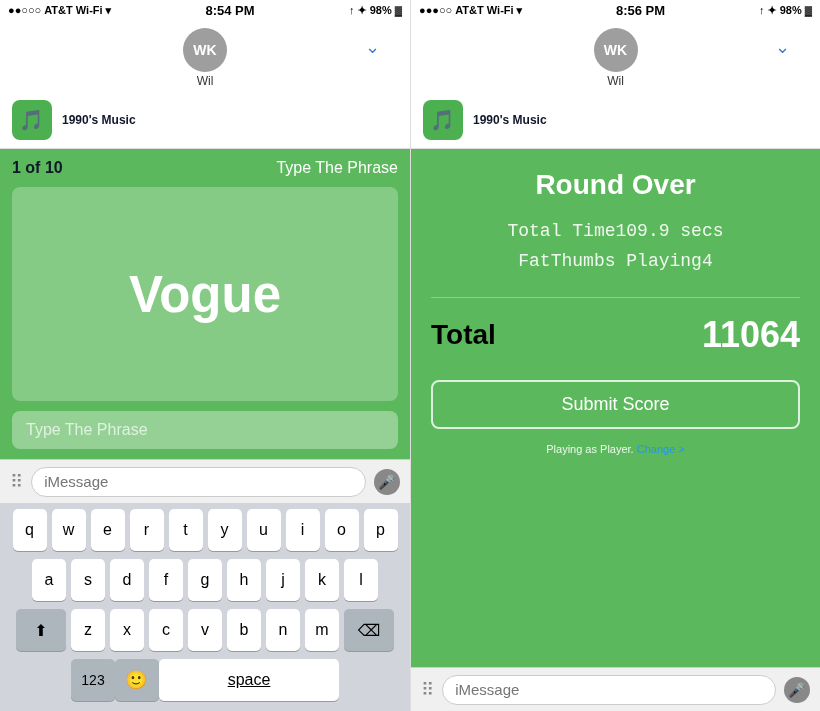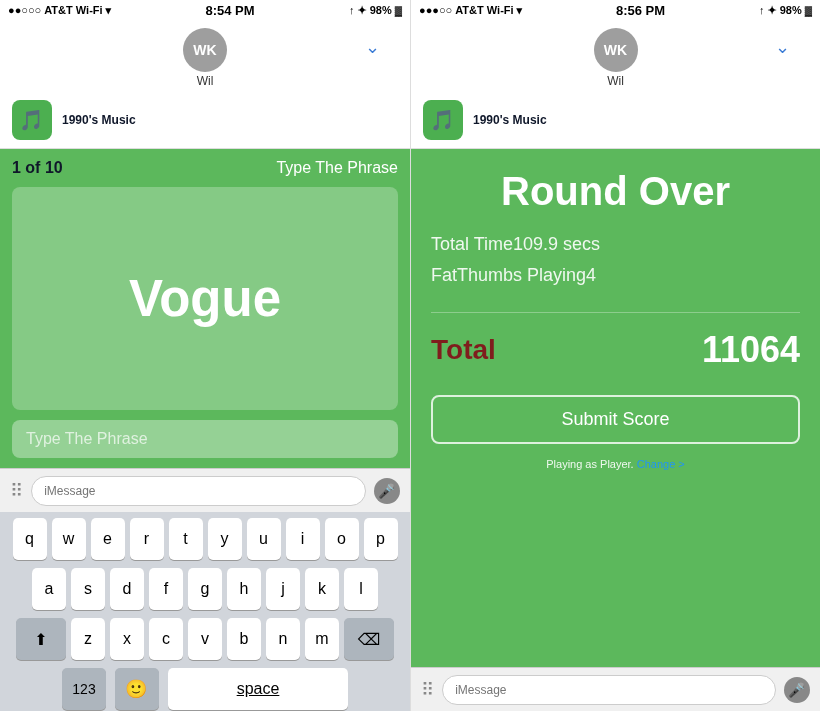--- a/index.html
+++ b/index.html
@@ -165,21 +165,21 @@
       font-size: 18px;
       color: #888;
     }
     .imessage-input {
       flex: 1;
       height: 30px;
       border-radius: 15px;
       border: 1px solid #ccc;
       background: #fff;
       padding: 0 12px;
-      font-size: 12px;
+      font-size: 15px;
       color: #4d7c0f;
     }
     .mic-btn {
       width: 26px;
       height: 26px;
       border-radius: 50%;
       background: #888;
       display: flex;
       align-items: center;
       justify-content: center;
@@ -227,22 +227,22 @@
     }
     .key.next-key {
       max-width: 70px;
       flex: 2;
       background: #adb5bd;
       font-size: 14px;
     }
     .key-row-bottom {
       display: flex;
       justify-content: center;
-      gap: 9px;
-      margin-bottom: 1px;
+      gap: 0;
+      margin-bottom: 10px;
     }
     .key.num-key { max-width: 44px; flex: 1.5; background: #adb5bd; font-size: 14px; }
     .key.emoji-key { max-width: 44px; flex: 1.5; background: #adb5bd; font-size: 18px; }
 
     
     .right-panel {
       width: 410px;
       height: 711px;
       display: flex;
       flex-direction: column;
@@ -287,30 +287,31 @@
 
     .results-area {
       flex: 1;
       background: #5cb85c;
       display: flex;
       flex-direction: column;
       padding: 20px 20px 16px;
     }
     .round-over-title {
       color: #fff;
-      font-size: 40px;
+      font-size: 28px;
       font-weight: 800;
       text-align: center;
       margin-bottom: 20px;
     }
     .results-row {
       display: flex;
-      justify-content: flex-start;
+      justify-content: center;
       align-items: center;
       margin-bottom: 10px;
+      font-family: Liberation Mono, monospace;
     }
     .results-label {
       font-size: 18px;
       color: rgba(255,255,255,0.9);
     }
     .results-value {
       font-size: 18px;
       color: rgba(255,255,255,0.9);
     }
     .divider {
@@ -320,21 +321,21 @@
     }
     .total-row {
       display: flex;
       justify-content: space-between;
       align-items: center;
       margin-bottom: 24px;
     }
     .total-label {
       font-size: 28px;
       font-weight: 800;
-      color: #7f1d1d;
+      color: #000000;
     }
     .total-value {
       font-size: 36px;
       font-weight: 800;
       color: #fff;
     }
     .submit-btn {
       border: 2px solid rgba(255,255,255,0.8);
       border-radius: 8px;
       background: transparent;

